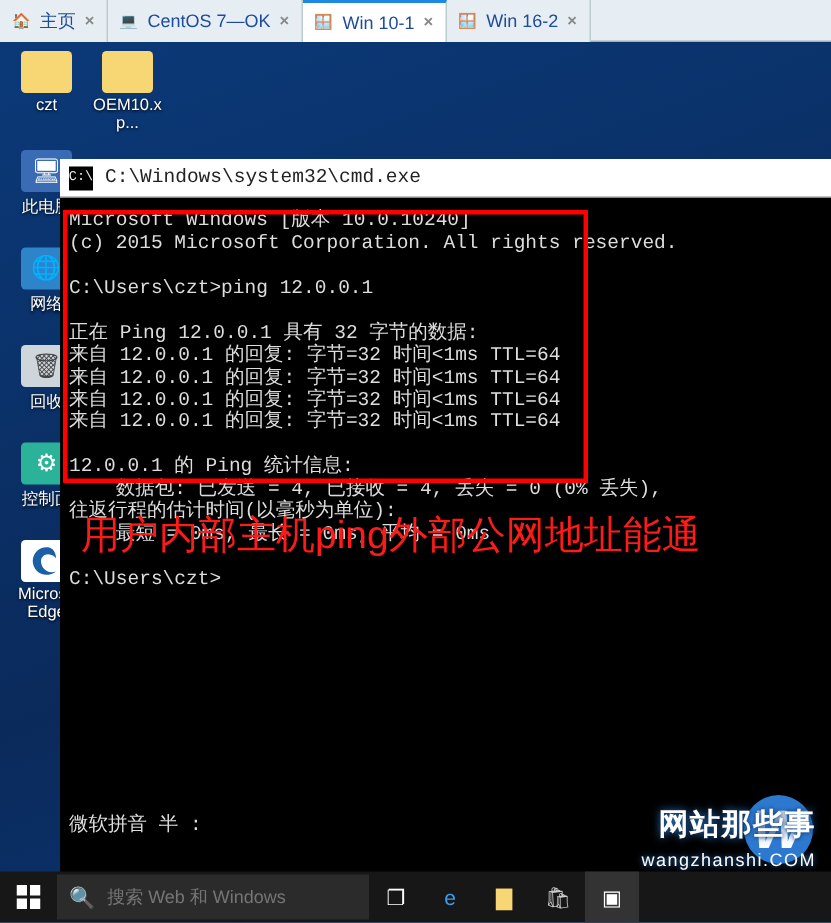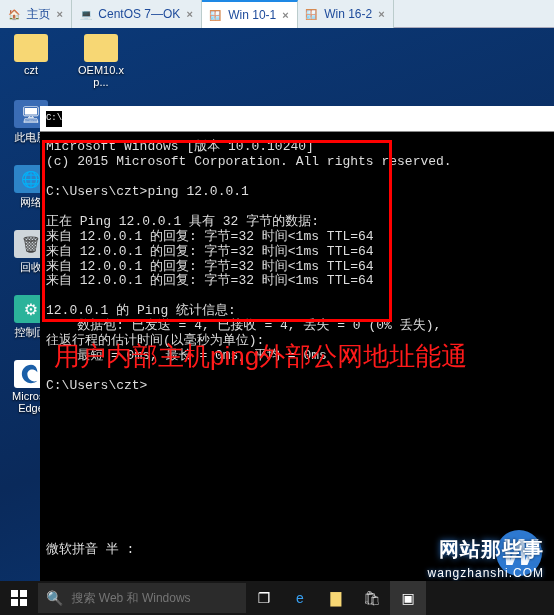--- a/index.html
+++ b/index.html
@@ -14,21 +14,21 @@
   .tabs { display:flex; background:#e6eef3; height:28px; border-bottom:1px solid #aab; }
   .tab {
     display:flex; align-items:center; gap:6px;
     padding:0 8px; border-right:1px solid #bcc;
     background:#e6eef3; color:#1e4b9b; font-size:12px;
     height:28px;
   }
   .tab.active { background:#fff; color:#1e4b9b; font-weight:500; border-top:2px solid #1e88e5; }
   .tab .x { color:#888; font-size:11px; font-weight:bold; cursor:pointer; }
   .tab .icn { font-size:10px; }
-  .row-icons { position:absolute; top:34px; left:6px; display:flex; gap:20px; }
+  .row-icons { position:absolute; top:34px; left:6px; display:flex; gap:4px; }
   .dicon { display:flex; flex-direction:column; align-items:center; width:50px; gap:2px; }
   .dicon .glyph {
     width:34px; height:28px; border-radius:3px;
     display:flex; align-items:center; justify-content:center;
     font-size:16px;
   }
   .folder { background:#f7d774; }
   .dicon .lbl { color:#fff; font-size:11px; text-align:center; text-shadow:0 1px 2px #000; word-break:break-all; }
   .col-icons { position:absolute; top:100px; left:6px; display:flex; flex-direction:column; gap:20px; }
   .pc-glyph { background:#3a6cb5; color:#fff; }
@@ -169,20 +169,21 @@
         </svg>
     </div>
     <div class="lbl" style="white-space:pre-line">Microsc
 Edge</div>
   </div>
 </div>
 
 <div class="cmd">
   <div class="cmd-title">
     <span class="cicon">C:\</span>
+    <span>C:\Windows\system32\cmd.exe</span>
   </div>
   <div class="cmd-body" id="cmd-body">Microsoft Windows [版本 10.0.10240]
 (c) 2015 Microsoft Corporation. All rights reserved.
 
 C:\Users\czt&gt;ping 12.0.0.1
 
 正在 Ping 12.0.0.1 具有 32 字节的数据:
 来自 12.0.0.1 的回复: 字节=32 时间&lt;1ms TTL=64
 来自 12.0.0.1 的回复: 字节=32 时间&lt;1ms TTL=64
 来自 12.0.0.1 的回复: 字节=32 时间&lt;1ms TTL=64

